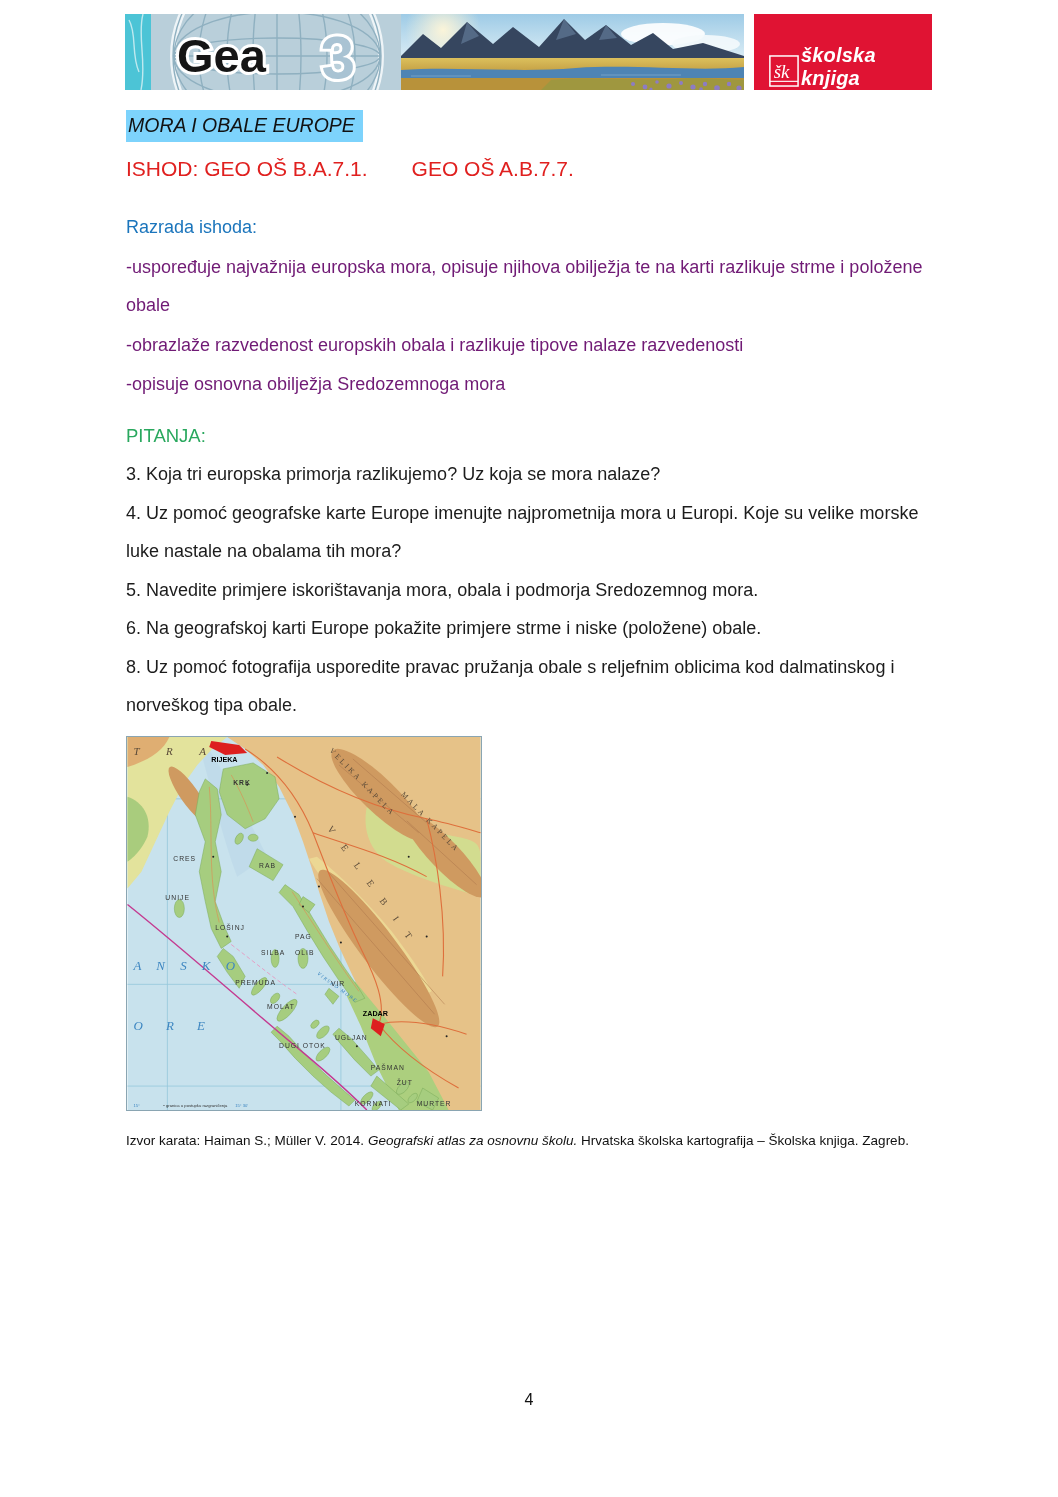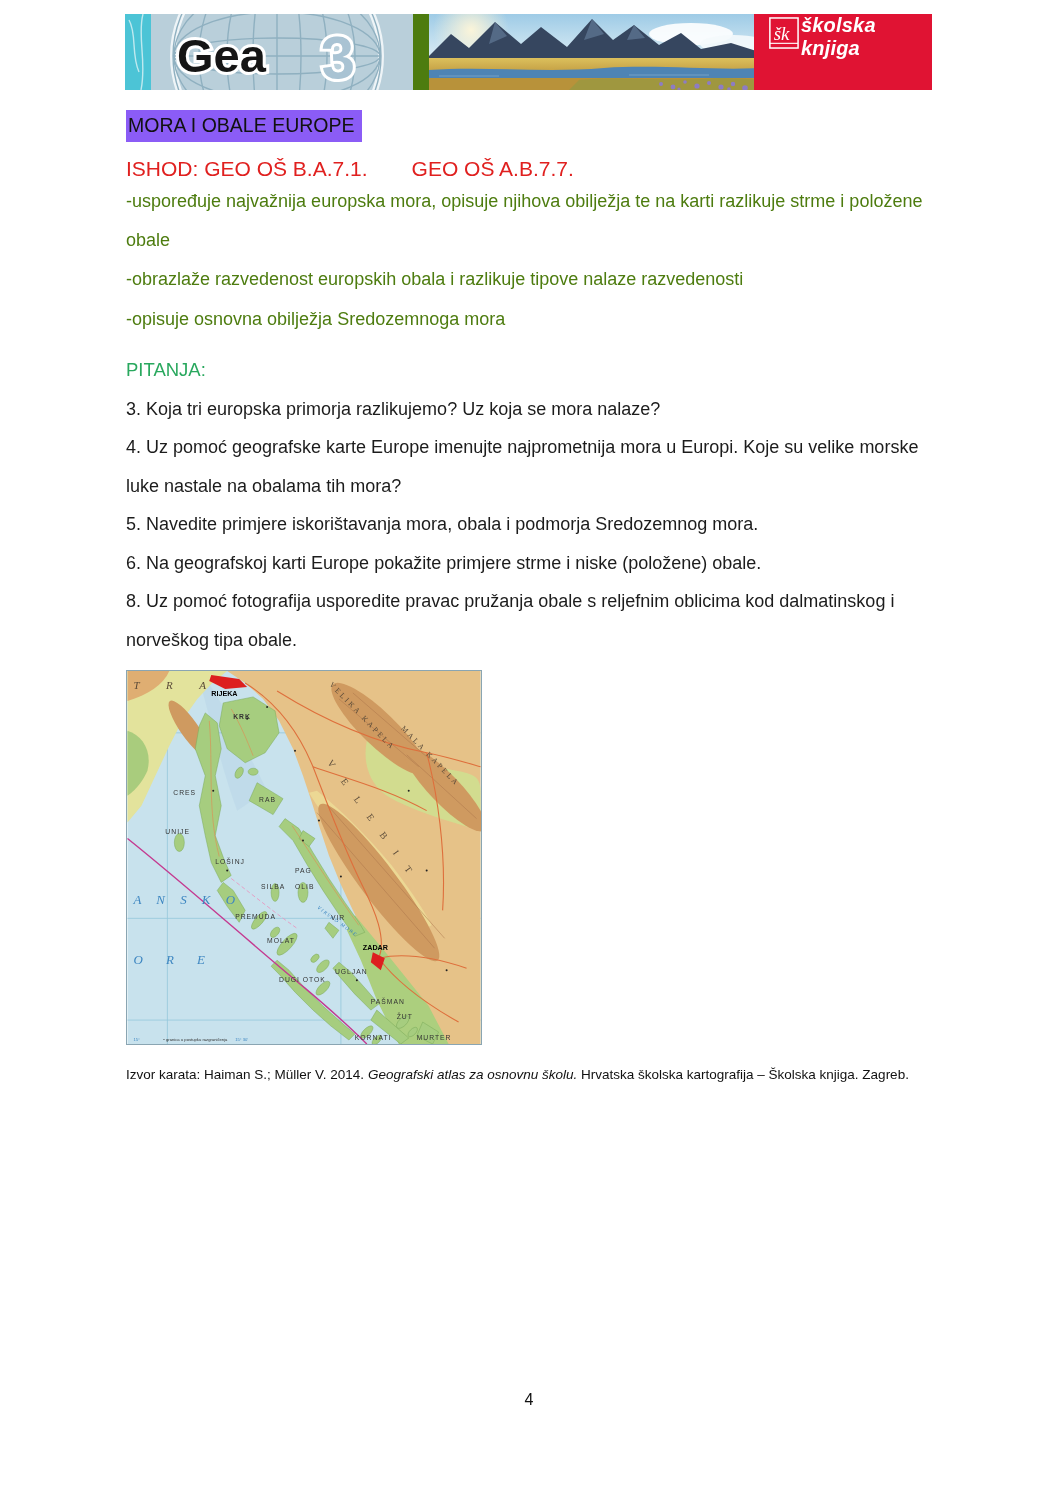--- a/index.html
+++ b/index.html
@@ -11,42 +11,43 @@
     font-family:"Liberation Sans", sans-serif;
     color:#1a1a1a;
     overflow:hidden;
   }
   
   .banner {
     position:absolute; left:125px; top:14px;
     width:807px; height:76px;
     display:flex; overflow:hidden;
   }
-  .gea-logo { position:relative; width:304px; height:76px; background:#4d7c0f; overflow:hidden; flex:none; }
+  .gea-logo { position:relative; width:276px; height:76px; background:#ec4899; overflow:hidden; flex:none; }
   .gea-logo svg { display:block; }
   .photo { position:relative; flex:1; height:76px; overflow:hidden; }
   .photo svg { display:block; }
   .publisher {
     flex:none; width:178px; height:76px; background:#e01333;
-    display:flex; align-items:flex-start; gap:1px; padding-left:14px;
+    display:flex; align-items:flex-end; gap:1px; padding-left:14px;
   }
   .publisher-name { color:#fff; font-size:20px; font-weight:bold; letter-spacing:0.2px;font-style:italic; }
   
   .content { position:absolute; left:126px; top:110px; width:812px; }
   .doc-title {
     display:inline-block;
-    background:#8b5cf6;
+    background:#7dd3fc;
     color:#111;
     font-size:19.5px;
     padding:4px 8px 5px 2px;
+    font-style:italic;
   }
   .ishod-line { margin-top:15px; color:#e0201f; font-size:21px; }
   .ishod-line .gap { display:inline-block; width:44px; }
   .razrada-heading { margin-top:27px; color:#1b75bc; font-size:18px; line-height:38.5px; }
-  .razrada-item { color:#4d7c0f; font-size:18px; line-height:38.5px; margin-top:1px; }
+  .razrada-item { color:#701a75; font-size:18px; line-height:38.5px; margin-top:1px; }
   .pitanja-heading { color:#29a85e; font-size:18.5px; line-height:38.5px; margin-top:13px; }
   .question { color:#1c1c1c; font-size:18px; line-height:38.5px; margin-top:0; }
   
   .map-figure { margin-top:11px; width:358px; }
   .map-figure svg { display:block; border:1px solid #8aa5b2; }
   .caption { margin-top:13px; font-size:13.5px; line-height:33px; color:#111; width:812px; }
   .caption .italic { font-style:italic;text-align:center; }
   .page-number { position:absolute; left:0; right:0; bottom:88px; text-align:center; font-size:16px; color:#111; }
   
   .m-island { font-family:"Liberation Sans",sans-serif; font-size:6.8px; letter-spacing:1px; fill:#333; }
@@ -142,20 +143,21 @@
   </div>
 
   <div class="content">
 
     <span class="doc-title">MORA I OBALE EUROPE</span>
 
     <div class="ishod-line">
       <span>ISHOD: GEO OŠ B.A.7.1.</span><span class="gap"></span><span>GEO OŠ A.B.7.7.</span>
     </div>
 
+    <p class="razrada-heading">Razrada ishoda:</p>
     <p class="razrada-item">-uspoređuje najvažnija europska mora, opisuje njihova obilježja te na karti razlikuje strme i položene obale</p>
     <p class="razrada-item">-obrazlaže razvedenost europskih obala i razlikuje tipove nalaze razvedenosti</p>
     <p class="razrada-item">-opisuje osnovna obilježja Sredozemnoga mora</p>
 
     <p class="pitanja-heading">PITANJA:</p>
     <p class="question">3. Koja tri europska primorja razlikujemo? Uz koja se mora nalaze?</p>
     <p class="question">4. Uz pomoć geografske karte Europe imenujte najprometnija mora u Europi. Koje su velike morske luke nastale na obalama tih mora?</p>
     <p class="question">5. Navedite primjere iskorištavanja mora, obala i podmorja Sredozemnog mora.</p>
     <p class="question">6. Na geografskoj karti Europe pokažite primjere strme i niske (položene) obale.</p>
     <p class="question">8. Uz pomoć fotografija usporedite pravac pružanja obale s reljefnim oblicima kod dalmatinskog i norveškog tipa obale.</p>

